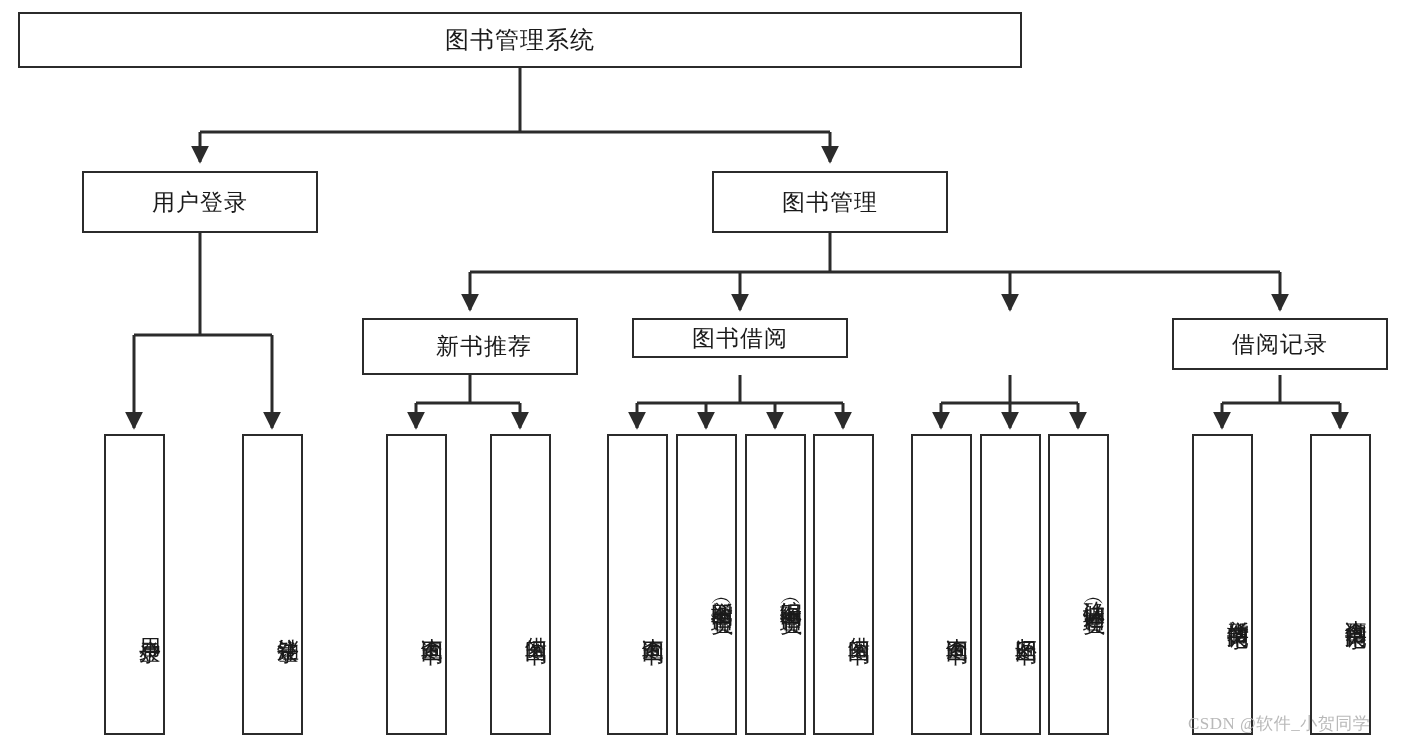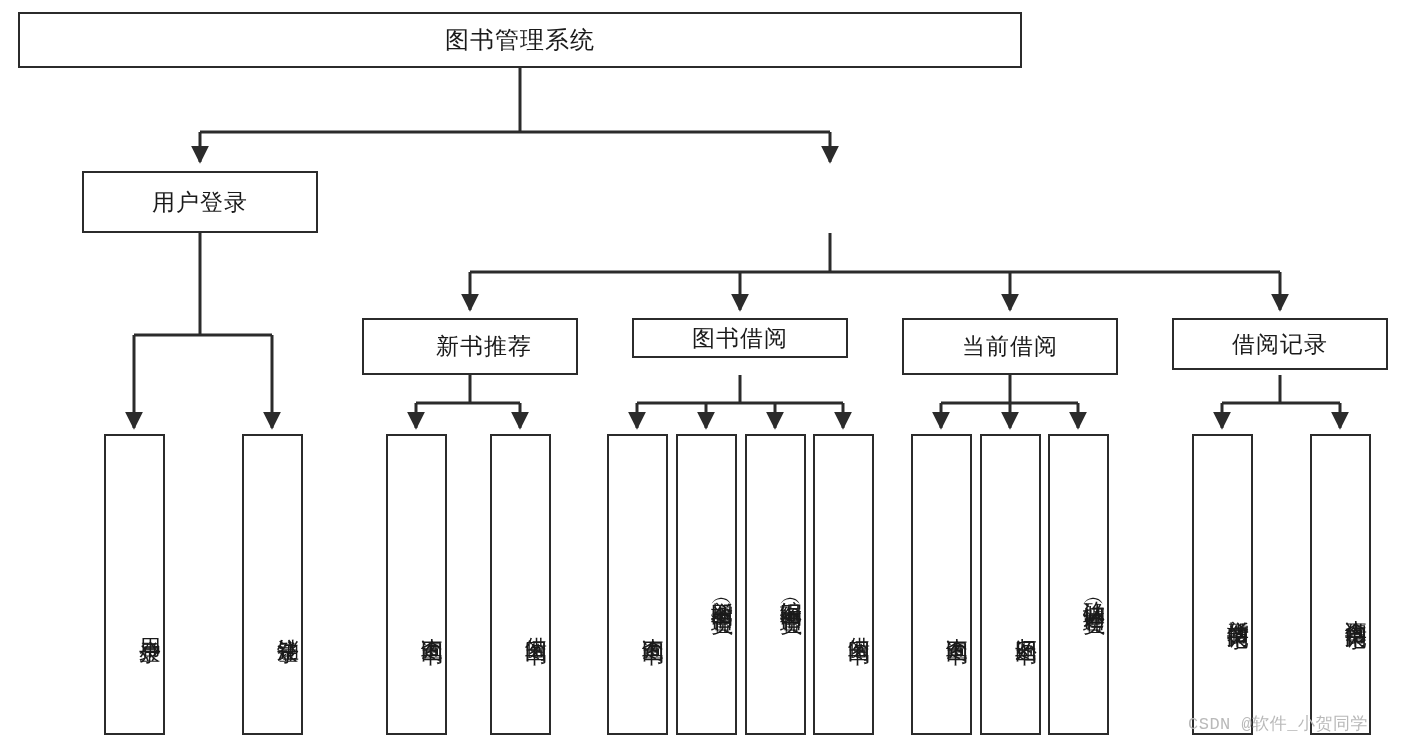--- a/index.html
+++ b/index.html
@@ -60,21 +60,21 @@
     display: block;
   }
   #watermark {
     position: absolute;
     left: 1188px;
     top: 712px;
     font-size: 17px;
     color: #b9b9b9;
     white-space: nowrap;
     letter-spacing: 0.5px;
-    font-family: Liberation Mono, monospace;
+    font-family: Liberation Serif, serif;
   }
 </style>
 </head>
 <body>
 
 <div id="diagram-root">
 
   <svg id="edge-layer" viewBox="0 0 1405 747" xmlns="http://www.w3.org/2000/svg">
     <defs>
       <marker id="arrow" viewBox="0 0 10 10" refX="9" refY="5" markerWidth="6" markerHeight="6" orient="auto-start-reverse">
@@ -121,24 +121,24 @@
       <path d="M 1280 375 L 1280 403"></path>
       <path d="M 1222 403 L 1340 403"></path>
       <path d="M 1222 403 L 1222 428" marker-end="url(#arrow)"></path>
       <path d="M 1340 403 L 1340 428" marker-end="url(#arrow)"></path>
     </g>
   </svg>
 
   <div class="node node-h node-root" style="left:18px; top:12px; width:1004px; height:56px;">图书管理系统</div>
 
   <div class="node node-h" style="left:82px; top:171px; width:236px; height:62px;">用户登录</div>
+  <div class="node node-h" style="left:712px; top:171px; width:236px; height:62px;">图书管理</div>
 
   <div class="node node-h" style="left:362px; top:318px; width:216px; height:57px;padding-left:28px;">新书推荐</div>
   <div class="node node-h" style="left:632px; top:318px; width:216px; height:40px;">图书借阅</div>
-  <div class="node node-h" style="left:902px; top:318px; width:216px; height:57px;">当前借阅</div>
   <div class="node node-h" style="left:1172px; top:318px; width:216px; height:52px;">借阅记录</div>
 
   <div class="node node-v" style="left:104px; top:434px; width:61px; height:301px; padding-top:78px;">
     <span>用户登录</span>
   </div>
   <div class="node node-v" style="left:242px; top:434px; width:61px; height:301px; padding-top:78px;">
     <span>注销登录</span>
   </div>
 
   <div class="node node-v" style="left:386px; top:434px; width:61px; height:301px; padding-top:78px;">

